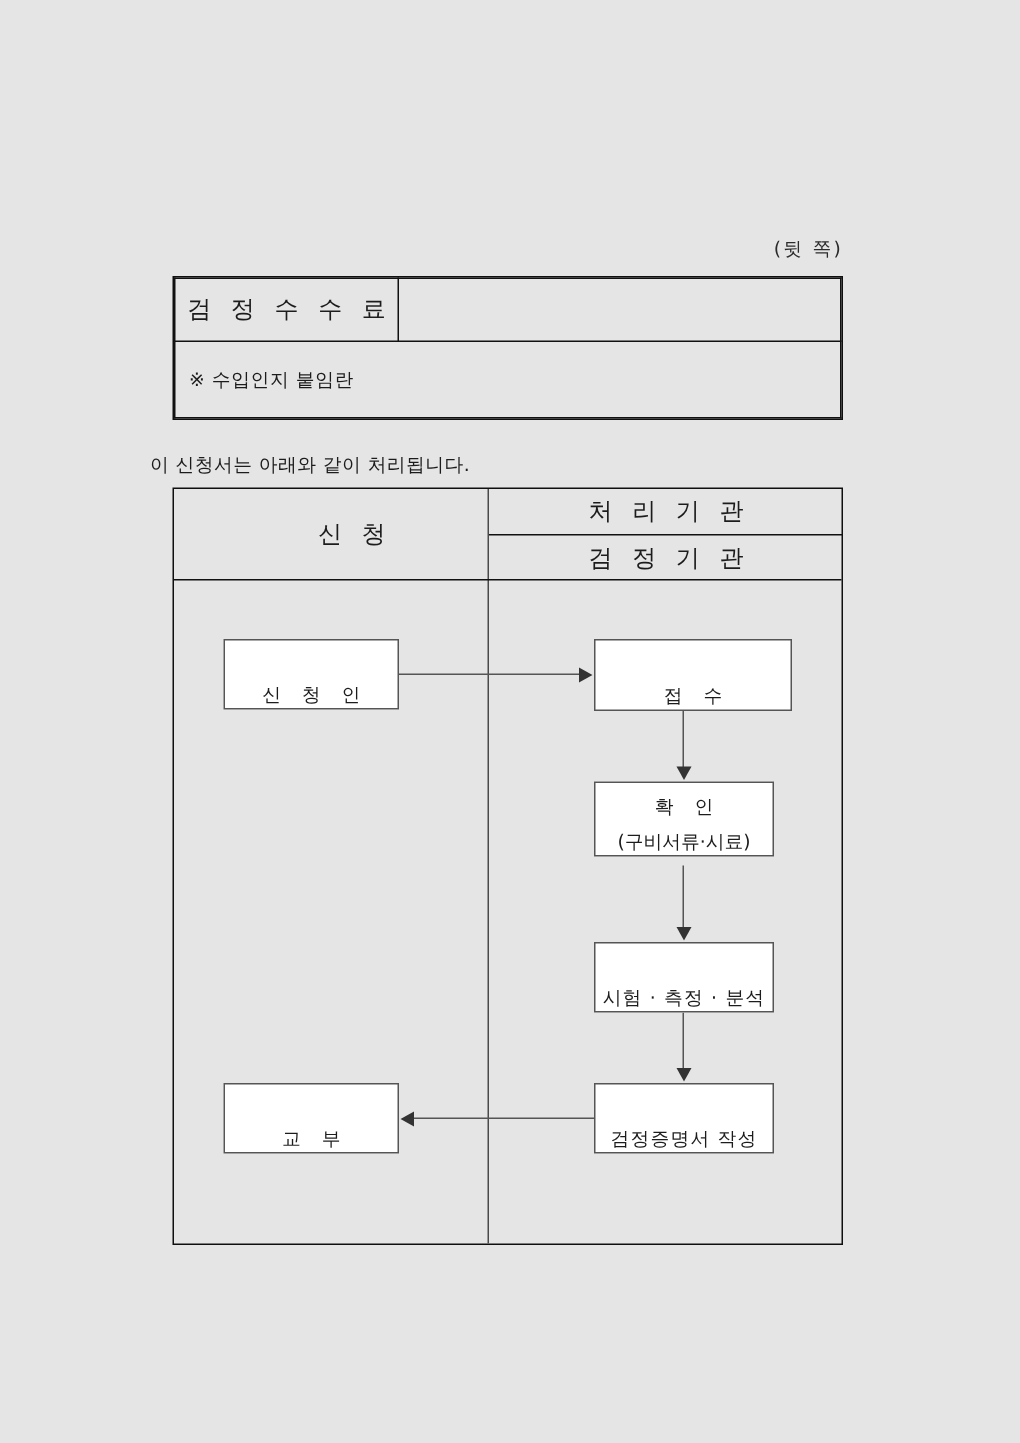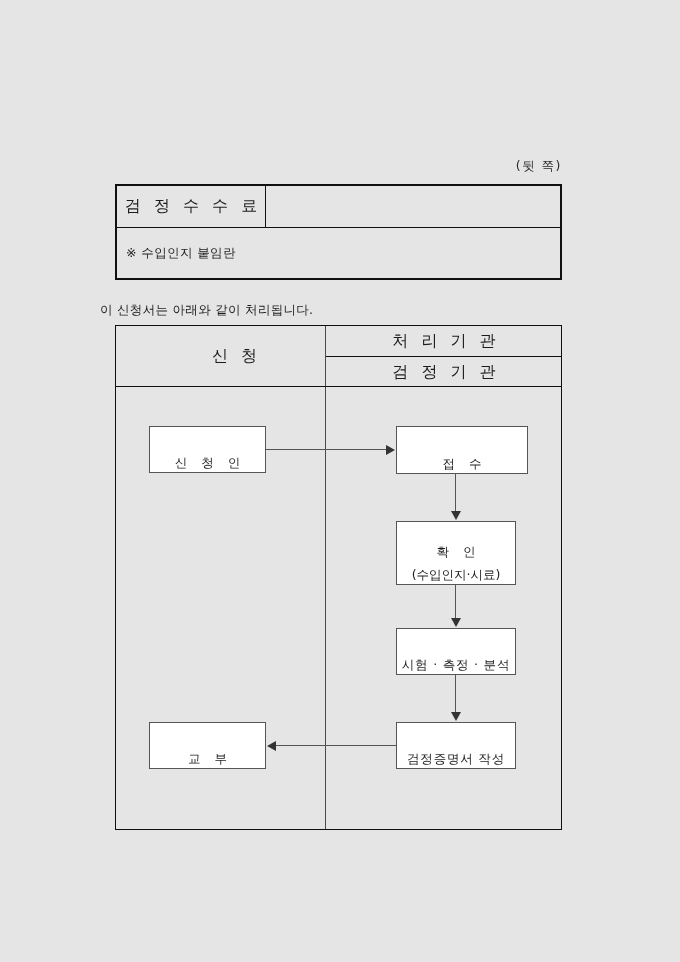--- a/index.html
+++ b/index.html
@@ -173,21 +173,21 @@
     margin-top: 6px;
     white-space: nowrap;
   }
   .node.tight .node-main {
     letter-spacing: 0.8px;
     text-indent: 0;
   }
 
   .node-applicant   { left: 33px;  top: 100px; width: 117px; height: 47px; }
   .node-receipt     { left: 280px; top: 100px; width: 132px; height: 48px; }
-  .node-confirm     { left: 280px; top: 195px; width: 120px; height: 64px; }
+  .node-confirm     { left: 280px; top: 195px; width: 120px; height: 50px; }
   .node-analysis    { left: 280px; top: 302px; width: 120px; height: 47px; }
   .node-certificate { left: 280px; top: 396px; width: 120px; height: 47px; }
   .node-issue       { left: 33px;  top: 396px; width: 117px; height: 47px; }
 
   
   .conn {
     position: absolute;
     background: #555;
     z-index: 2;
   }
@@ -268,21 +268,21 @@
     <div class="node node-applicant">
       <span class="node-main">신 청 인</span>
     </div>
 
     <div class="node node-receipt">
       <span class="node-main">접     수</span>
     </div>
 
     <div class="node node-confirm">
       <span class="node-main">확     인</span>
-      <span class="node-sub">(수입인지·시료)</span>
+      <span class="node-sub">(구비서류·시료)</span>
     </div>
 
     <div class="node node-analysis tight">
       <span class="node-main">시험 · 측정 · 분석</span>
     </div>
 
     <div class="node node-certificate tight">
       <span class="node-main">검정증명서 작성</span>
     </div>
 

